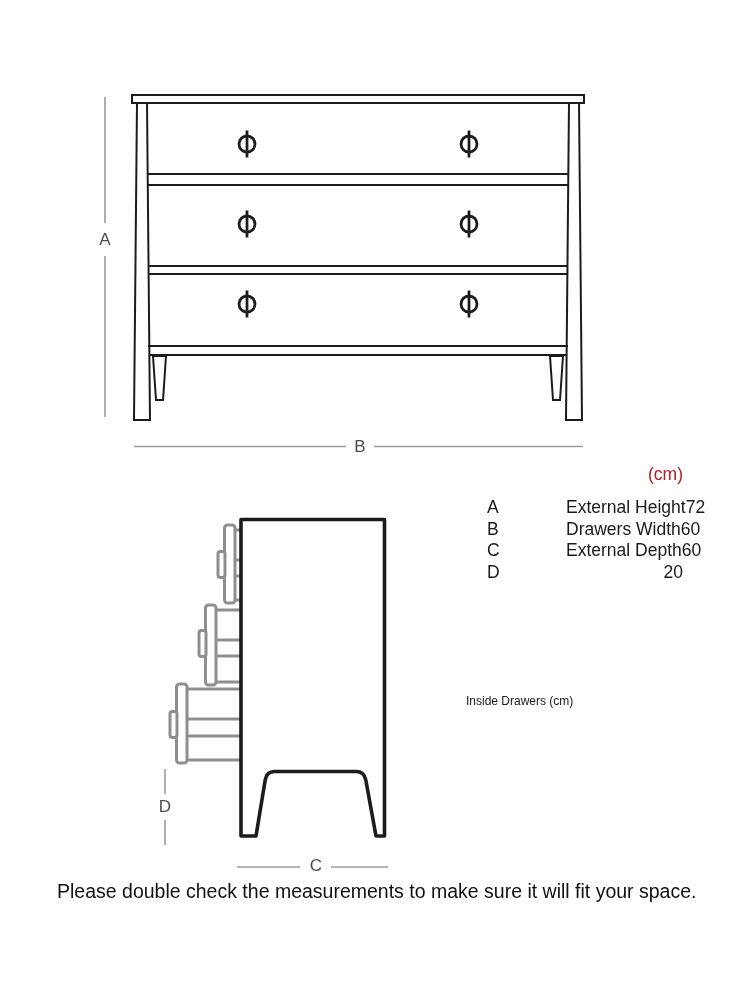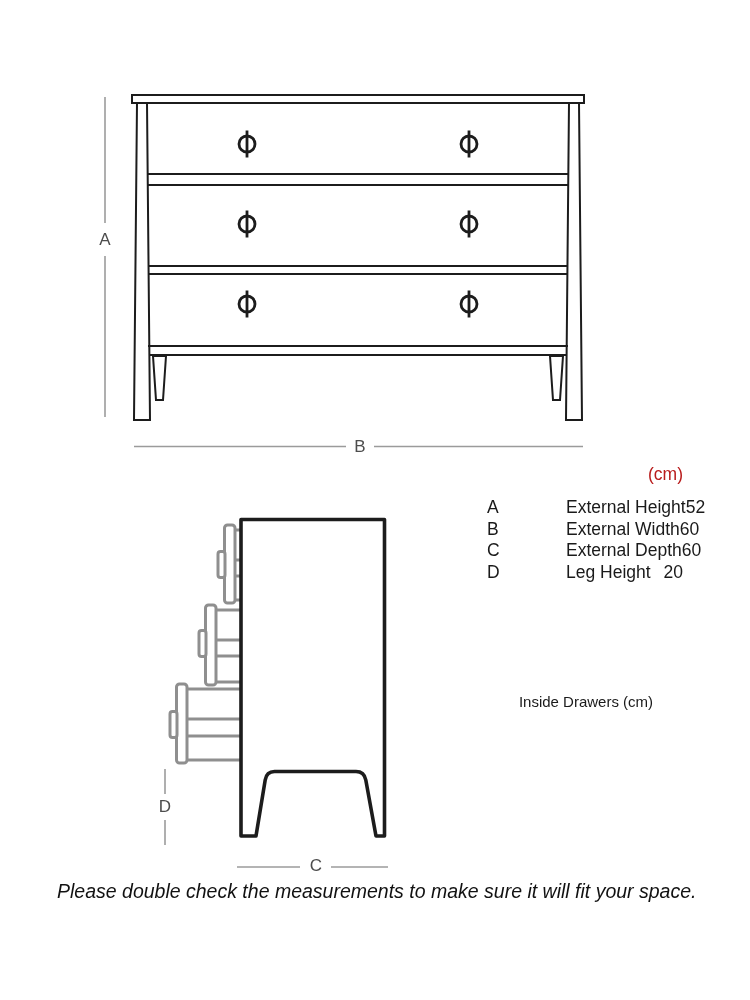--- a/index.html
+++ b/index.html
@@ -6,23 +6,23 @@
   body{font-family:"Liberation Sans","DejaVu Sans",sans-serif;color:#1a1a1a;}
   .page{position:relative;width:750px;height:1000px;background:#fff;overflow:hidden;}
   .diagram-svg{position:absolute;left:0;top:0;}
   .dim-label{position:absolute;width:22px;text-align:center;font-size:17px;color:#4d4d4d;}
   .unit-header{position:absolute;top:464px;right:67px;font-size:17.5px;color:#b91c1c;}
   .spec-table{position:absolute;left:487px;top:497px;width:196px;font-size:17.5px;line-height:21.6px;}
   .spec-row{display:flex;}
   .spec-key{width:32px;flex:0 0 auto;}
   .spec-label{flex:1 1 auto;white-space:nowrap;margin-left:47px;}
   .spec-value{margin-left:auto;text-align:right;}
-  .inside-drawers{position:absolute;left:466px;top:691px;width:240px;text-align:center;
-    font-size:15px;line-height:21.3px;}
-  .note{position:absolute;left:57px;top:880px;width:660px;font-size:19.5px;color:#111;font-style:italic;}
+  .inside-drawers{position:absolute;left:466px;top:691px;width:240px;text-align:left;
+    font-size:12px;line-height:21.3px;}
+  .note{position:absolute;left:57px;top:880px;width:660px;font-size:19.5px;color:#111;}
 </style>
 </head>
 <body>
 
 <div class="page">
 
   <svg class="diagram-svg" width="750" height="1000" viewBox="0 0 750 1000">
 
     <g fill="none" stroke="#1c1c1c" stroke-width="2">
 
@@ -134,35 +134,34 @@
   <div class="dim-label" style="left:349px;top:437px;">B</div>
   <div class="dim-label" style="left:305px;top:856px;">C</div>
   <div class="dim-label" style="left:154px;top:797px;">D</div>
 
   <div class="unit-header">(cm)</div>
 
   <div class="spec-table">
     <div class="spec-row">
       <span class="spec-key">A</span>
       <span class="spec-label">External Height</span>
-      <span class="spec-value">52</span>
+      <span class="spec-value">72</span>
     </div>
     <div class="spec-row">
       <span class="spec-key">B</span>
-      <span class="spec-label">External Width</span>
+      <span class="spec-label">Drawers Width</span>
       <span class="spec-value">60</span>
     </div>
     <div class="spec-row">
       <span class="spec-key">C</span>
       <span class="spec-label">External Depth</span>
       <span class="spec-value">60</span>
     </div>
     <div class="spec-row">
       <span class="spec-key">D</span>
-      <span class="spec-label">Leg Height</span>
       <span class="spec-value">20</span>
     </div>
   </div>
 
   <div class="inside-drawers">
     <div>Inside Drawers (cm)</div>
   </div>
 
   <div class="note">Please double check the measurements to make sure it will fit your space.</div>
 

